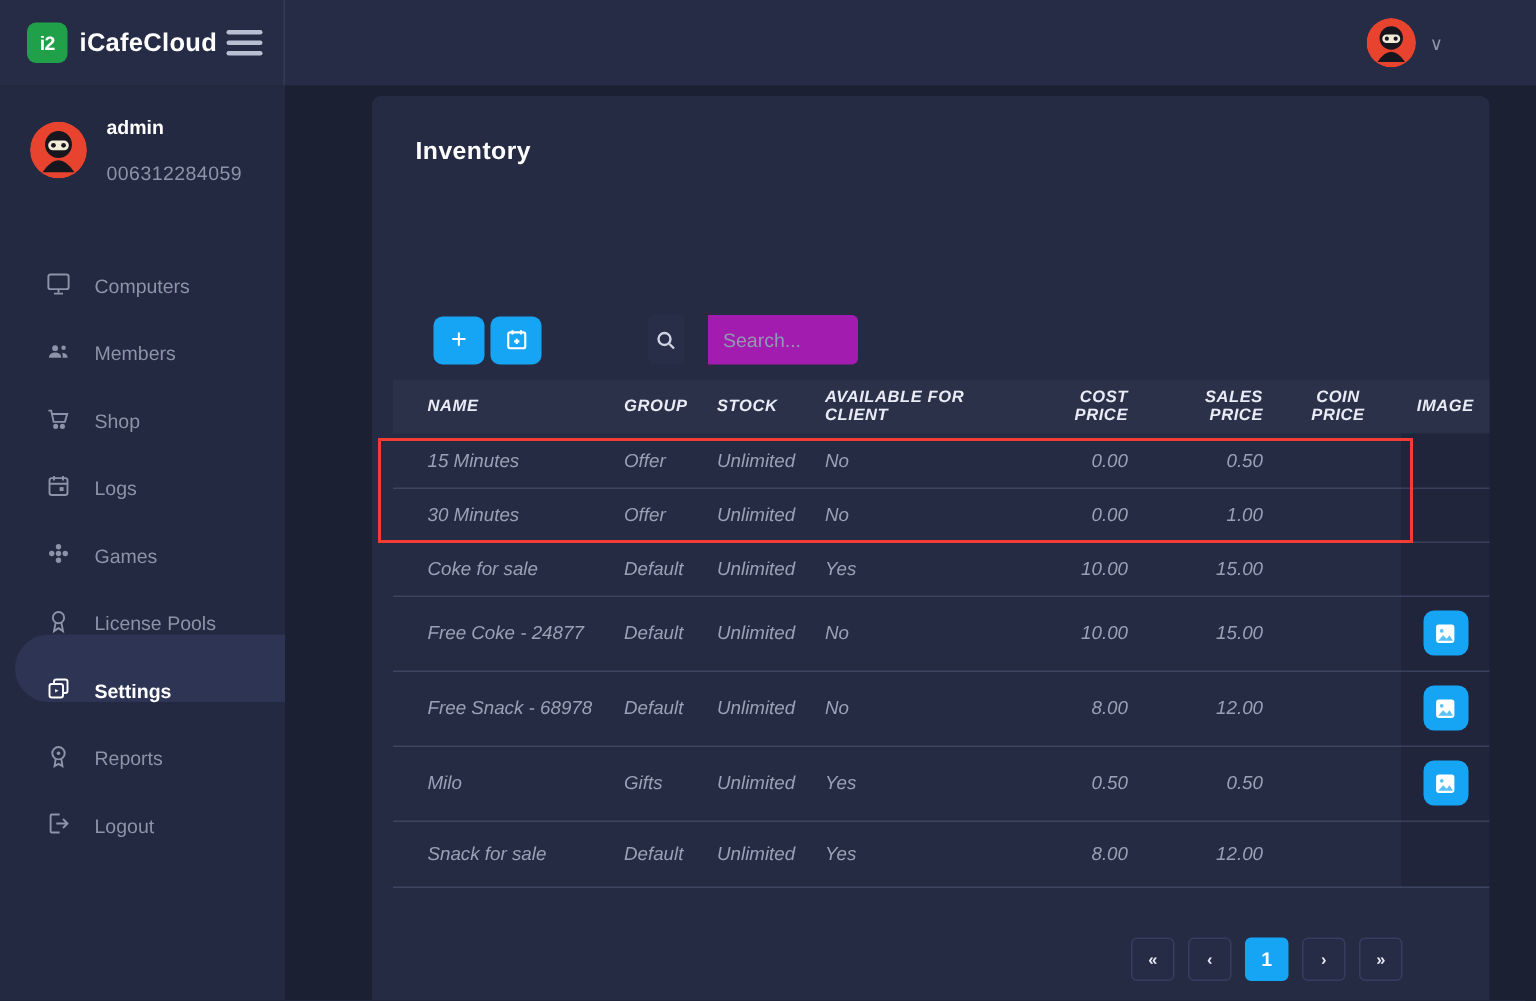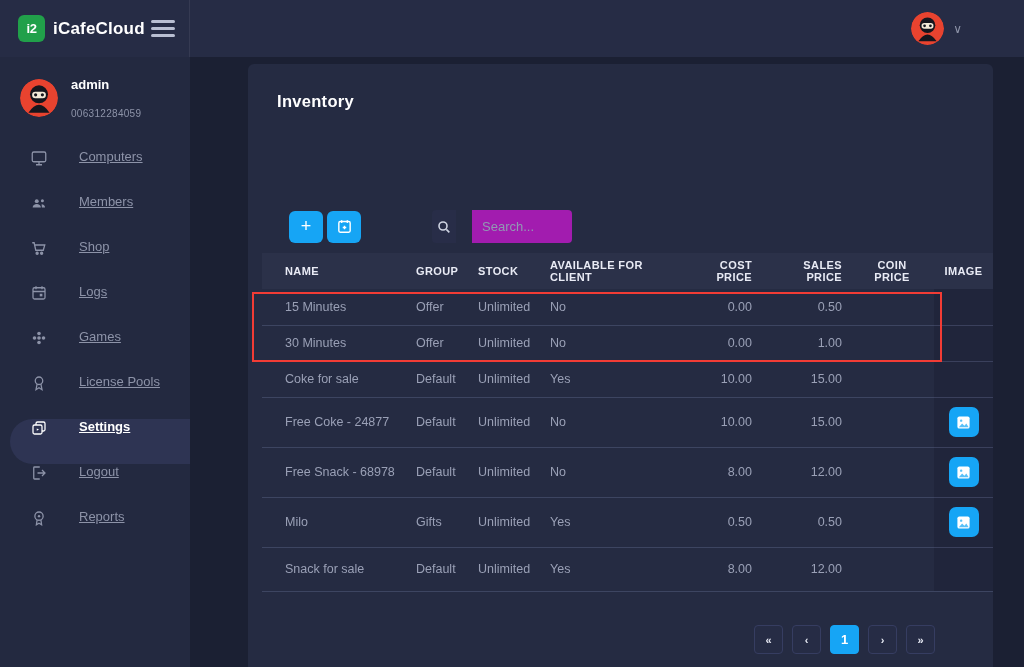--- a/index.html
+++ b/index.html
@@ -35,25 +35,25 @@
   .chev { color:#8d93a8; font-size:12px; cursor:pointer; }
 
   
   .sidebar {
     position:absolute; top:57px; left:0; width:190px; bottom:0;
     background:#232940; z-index:2;
   }
   .user-block { display:flex; align-items:center; gap:13px; padding:20px 18px 16px 20px; }
   .avatar-md { width:38px; height:38px; border-radius:50%; overflow:hidden; }
   .user-name { color:#fff; font-size:13px; font-weight:700; }
-  .user-id { color:#8d93a8; font-size:10px; margin-top:16px; letter-spacing:.3px; }
+  .user-id { color:#8d93a8; font-size:13px; margin-top:16px; letter-spacing:.3px; }
   .nav { list-style:none; margin-top:14px; }
   .nav-item {
-    height:45px; display:flex; align-items:flex-start; gap:31px;
-    padding-left:30px; color:#8d93a8; font-size:13px; cursor:pointer;text-decoration:underline;
+    height:45px; display:flex; align-items:flex-end; gap:15px;
+    padding-left:30px; color:#8d93a8; font-size:13px; cursor:pointer;
   }
   .nav-item .nicon { width:18px; height:18px; flex:0 0 18px; }
   .nav-item.active {
     background:#2e3453; color:#fff; margin-left:10px; padding-left:20px;
     border-radius:24px 0 0 24px; font-weight:600;
   }
 
   
   .card {
     position:absolute; left:248px; top:64px; width:745px; bottom:0;
@@ -84,21 +84,21 @@
   }
   .search input {
     flex:1; width:100px; background:#a21caf; border:none; outline:none;
     color:#cfd3e2; padding:0 10px; font-size:13px; border-radius:0 4px 4px 0;
     font-family:Liberation Sans, sans-serif;
     margin-left:16px;
   }
   .search input::placeholder { color:#9199b3; }
 
   
-  .table-wrap { position:absolute; left:14px; right:0; top:189px; }
+  .table-wrap { position:absolute; left:14px; right:0; top:189px;font-style:italic; }
   table { width:100%; border-collapse:collapse; table-layout:fixed; }
   thead th {
     background:#2b3149; height:36px; font-size:11px; color:#e9ebf5;
     font-weight:700; letter-spacing:.4px; text-align:left; padding:0 8px;
   }
   thead th:first-child { padding-left:23px; }
   th.r, td.r { text-align:right; }
   th.c, td.c { text-align:center; }
   tbody td {
     font-size:12.5px; color:#9aa0b6; padding:0 8px;
@@ -229,32 +229,32 @@
     <li class="nav-item active">
       <svg class="nicon" viewBox="0 0 24 24" fill="none" stroke="currentColor" stroke-width="1.7">
         <rect x="8" y="4" width="12" height="12" rx="2"></rect>
           <rect x="4" y="8" width="12" height="12" rx="2" fill="#2e3453"></rect>
         <path d="M9 15.5v-3l3 1.5Z" fill="currentColor" stroke="none"></path>
       </svg>
       <span>Settings</span>
     </li>
     <li class="nav-item">
       <svg class="nicon" viewBox="0 0 24 24" fill="none" stroke="currentColor" stroke-width="1.7">
-        <path d="M13 4H6a1 1 0 0 0-1 1v14a1 1 0 0 0 1 1h7"></path>
-          <path d="M16 8l4 4-4 4M10 12h10"></path>
-      </svg>
-      <span>Logout</span>
-    </li>
-    <li class="nav-item">
-      <svg class="nicon" viewBox="0 0 24 24" fill="none" stroke="currentColor" stroke-width="1.7">
         <circle cx="12" cy="9.5" r="5.5"></circle>
           <circle cx="12" cy="9.5" r="1.6" fill="currentColor" stroke="none"></circle>
           <path d="M9.5 14.5 8.5 21l3.5-2 3.5 2-1-6.5"></path>
       </svg>
       <span>Reports</span>
+    </li>
+    <li class="nav-item">
+      <svg class="nicon" viewBox="0 0 24 24" fill="none" stroke="currentColor" stroke-width="1.7">
+        <path d="M13 4H6a1 1 0 0 0-1 1v14a1 1 0 0 0 1 1h7"></path>
+          <path d="M16 8l4 4-4 4M10 12h10"></path>
+      </svg>
+      <span>Logout</span>
     </li>
   </ul>
 </aside>
 
 <main class="card">
   <h1 class="page-title">Inventory</h1>
 
 
   <div class="toolbar">
     <button class="tool-btn">+</button>

